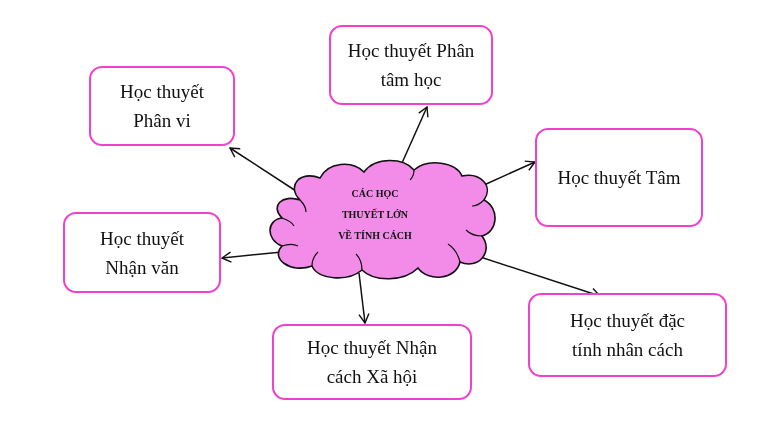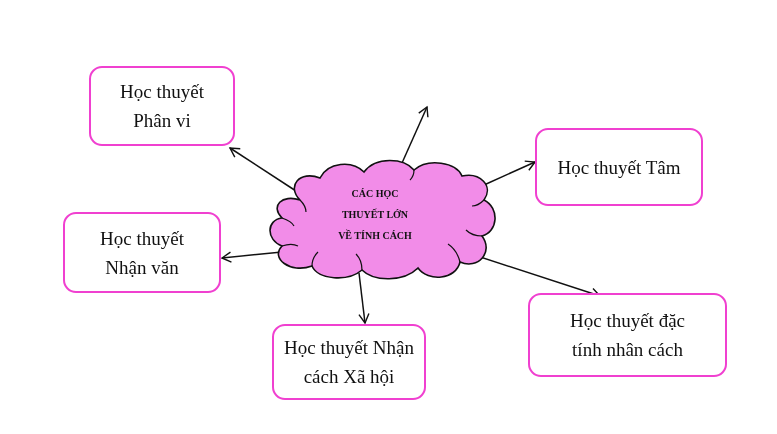--- a/index.html
+++ b/index.html
@@ -85,31 +85,35 @@
     <span class="line">CÁC HỌC</span>
     <span class="line">THUYẾT LỚN</span>
     <span class="line">VỀ TÍNH CÁCH</span>
   </div>
 
   <div class="box" style="left:89px; top:66px; width:146px; height:80px;">
     <span class="line">Học thuyết</span>
     <span class="line">Phân vi</span>
   </div>
 
+  <div class="box" style="left:329px; top:25px; width:164px; height:80px;">
+    <span class="line">Học thuyết Phân</span>
+    <span class="line">tâm học</span>
+  </div>
 
-  <div class="box" style="left:535px; top:128px; width:168px; height:78px;">
+  <div class="box" style="left:535px; top:128px; width:168px; height:99px;">
     <span class="line">Học thuyết Tâm</span>
   </div>
 
   <div class="box" style="left:63px; top:212px; width:158px; height:81px;">
     <span class="line">Học thuyết</span>
     <span class="line">Nhận văn</span>
   </div>
 
-  <div class="box" style="left:272px; top:324px; width:154px; height:76px;">
+  <div class="box" style="left:272px; top:324px; width:200px; height:76px;">
     <span class="line">Học thuyết Nhận</span>
     <span class="line">cách Xã hội</span>
   </div>
 
   <div class="box" style="left:528px; top:293px; width:199px; height:84px;">
     <span class="line">Học thuyết đặc</span>
     <span class="line">tính nhân cách</span>
   </div>
 
 </div>

